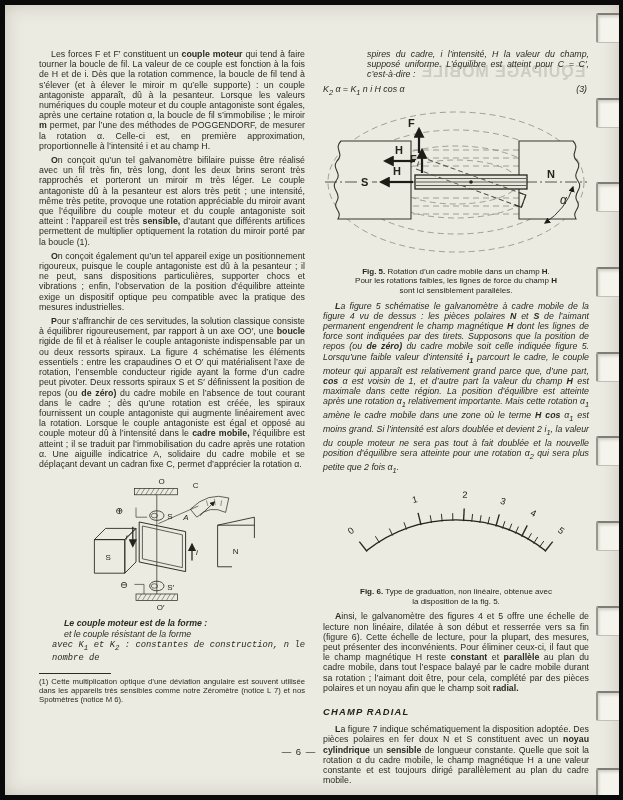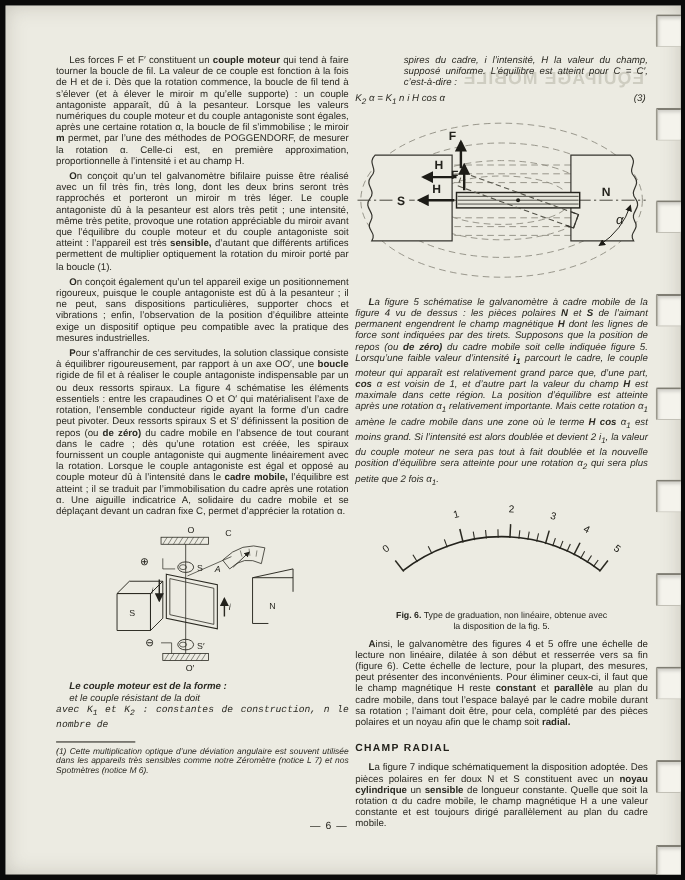--- a/index.html
+++ b/index.html
@@ -15,35 +15,35 @@
   .bleed{
     position:absolute;left:398px;top:58px;width:200px;
     font-weight:bold;font-size:16px;letter-spacing:1px;text-align:center;
     color:rgba(150,146,130,.34);transform:scaleX(-1);filter:blur(.5px);
     pointer-events:none;
   }
   .col{
     position:absolute;top:44px;width:266px;
     font-size:8.8px;line-height:10.2px;color:#2b2a23;text-align:justify;
   }
-  .colL{left:46px;}
+  .colL{left:34px;}
   .colR{left:318px;}
   .col p{margin:0 0 4px 0;text-indent:12px;}
   .col p.noindent{text-indent:0;margin-left:44px;}
   .italic{font-style:italic;}
   .bolditalic{font-style:italic;font-weight:bold;}
   .figwrap{text-align:center;margin:5px 0 4px 0;}
   .caption{font-size:8px;line-height:9.6px;text-align:center;color:#26251f;margin:2px 0 5px 0;}
-  .eqblock{margin:4px 0 0 0;}
+  .eqblock{margin:4px 0 0 13px;}
   .eqintro{text-indent:12px;margin:1px 0;}
   .eqrow{position:relative;font-style:italic;margin:1px 0 2px 0;}
   .eqrow .eqnum{position:absolute;right:2px;top:0;}
   .footrule{width:72px;border-top:1px solid #2b2a23;margin:10px 0 3px 0;}
-  .footnote{font-size:7.7px;line-height:9px;text-align:justify;font-style:italic;}
-  .heading{font-size:9.4px;font-weight:bold;letter-spacing:1.2px;margin:14px 0 7px 0;color:#23221c;}
+  .footnote{font-size:7.7px;line-height:9px;text-align:justify;}
+  .heading{font-size:9.4px;font-weight:bold;letter-spacing:1.2px;margin:14px 0 7px 0;color:#23221c;font-style:italic;}
   .pagenum{position:absolute;top:741px;left:0;width:588px;text-align:center;font-size:9.5px;color:#2b2a23;letter-spacing:1px;}
   .hole{
     position:absolute;left:591px;width:21px;height:27px;background:#f4f3ec;
     border:1px solid #c2c0b6;border-top:2px solid #7f7d73;border-left:2px solid #9a988d;
     border-radius:2px;box-shadow:inset 1px 2px 3px rgba(0,0,0,.15);
   }
   svg text{font-family:"Liberation Sans","DejaVu Sans",sans-serif;fill:#23221c;}
   .fl{font-size:10px;}
   .flb{font-size:11px;font-weight:bold;}
   .fli{font-style:italic;}
@@ -140,21 +140,21 @@
         <text x="135" y="101" class="fl fli">i</text>
         <text x="40" y="142" class="fsym">⊖</text>
         <text x="99" y="145" class="fl">S′</text>
         <text x="86" y="170" class="fl">O′</text>
       </svg>
     </div>
 
 
     <div class="eqblock">
       <div class="eqintro bolditalic">Le couple moteur est de la forme&nbsp;:</div>
-      <div class="eqintro italic">et le couple résistant de la doit</div>
+      <div class="eqintro italic">et le couple résistant de la forme</div>
       <div class="eqintro italic" style="text-indent:0;font-family:Liberation Mono, monospace;">avec K<sub>1</sub> et K<sub>2</sub>&nbsp;: constantes de construction, n le nombre de</div>
     </div>
 
     <div class="footrule"></div>
     <div class="footnote">(1)&nbsp;Cette multiplication optique d’une déviation angulaire est souvent utilisée dans les appareils très sensibles comme notre Zéromètre (notice L&nbsp;7) et nos Spotmètres (notice M&nbsp;6).</div>
   </div>
 
   <div class="col colR">
     <p class="italic noindent">spires du cadre, i l’intensité, H la valeur du champ, supposé uniforme. L’équilibre est atteint pour C&nbsp;=&nbsp;C′, c’est-à-dire&nbsp;:</p>
     <div class="eqrow">
@@ -218,20 +218,21 @@
         <path d="M 250 84 Q 243 106 222 120" fill="none" stroke="#23221c" stroke-width="0.9" marker-start="url(#a5s)" marker-end="url(#a5s)"></path>
 
         <text x="85" y="24" class="flb">F</text>
         <text x="72" y="51" class="flb">H</text>
         <text x="87" y="60" class="flb">F</text>
         <text x="70" y="72" class="flb">H</text>
         <text x="38" y="83" class="flb">S</text>
         <text x="224" y="75" class="flb">N</text>
         <text x="237" y="101" class="fl fli" style="font-size:12px;">α</text>
       </svg>
+      <div class="caption"><b>Fig.&nbsp;5.</b> Rotation d’un cadre mobile dans un champ <b>H</b>.<br>Pour les rotations faibles, les lignes de force du champ <b>H</b><br>sont ici sensiblement parallèles.</div>
     </div>
 
     <p class="italic"><b>L</b>a figure 5 schématise le galvanomètre à cadre mobile de la figure 4 vu de dessus&nbsp;: les pièces polaires <b>N</b> et <b>S</b> de l’aimant permanent engendrent le champ magnétique <b>H</b> dont les lignes de force sont indiquées par des tirets. Supposons que la position de repos (ou <b>de zéro)</b> du cadre mobile soit celle indiquée figure 5. Lorsqu’une faible valeur d’intensité <b>i<sub>1</sub></b> parcourt le cadre, le couple moteur qui apparaît est relativement grand parce que, d’une part, <b>cos</b> α est voisin de 1, et d’autre part la valeur du champ <b>H</b> est maximale dans cette région. La position d’équilibre est atteinte après une rotation α<sub>1</sub> relativement importante. Mais cette rotation α<sub>1</sub> amène le cadre mobile dans une zone où le terme <b>H cos</b> α<sub>1</sub> est moins grand. Si l’intensité est alors doublée et devient 2&nbsp;i<sub>1</sub>, la valeur du couple moteur ne sera pas tout à fait doublée et la nouvelle position d’équilibre sera atteinte pour une rotation α<sub>2</sub> qui sera plus petite que 2 fois α<sub>1</sub>.</p>
 
     <div class="figwrap" style="margin-top:10px;">
       <svg viewBox="0 0 260 100" width="252">
         <path d="M 37.6 66.8 A 150 150 0 0 1 222.4 66.8" fill="none" stroke="#23221c" stroke-width="1.5"></path>
         <g id="fig6-ticks">
             <line x1="38.26644017647692" y1="67.58639771259843" x2="30.26284099724336" y2="57.34225791571103" stroke-width="1.4"></line>
             <text x="23.490564768661116" y="48.67413962603709" transform="rotate(-38 23.490564768661116 48.67413962603709)">0</text>

